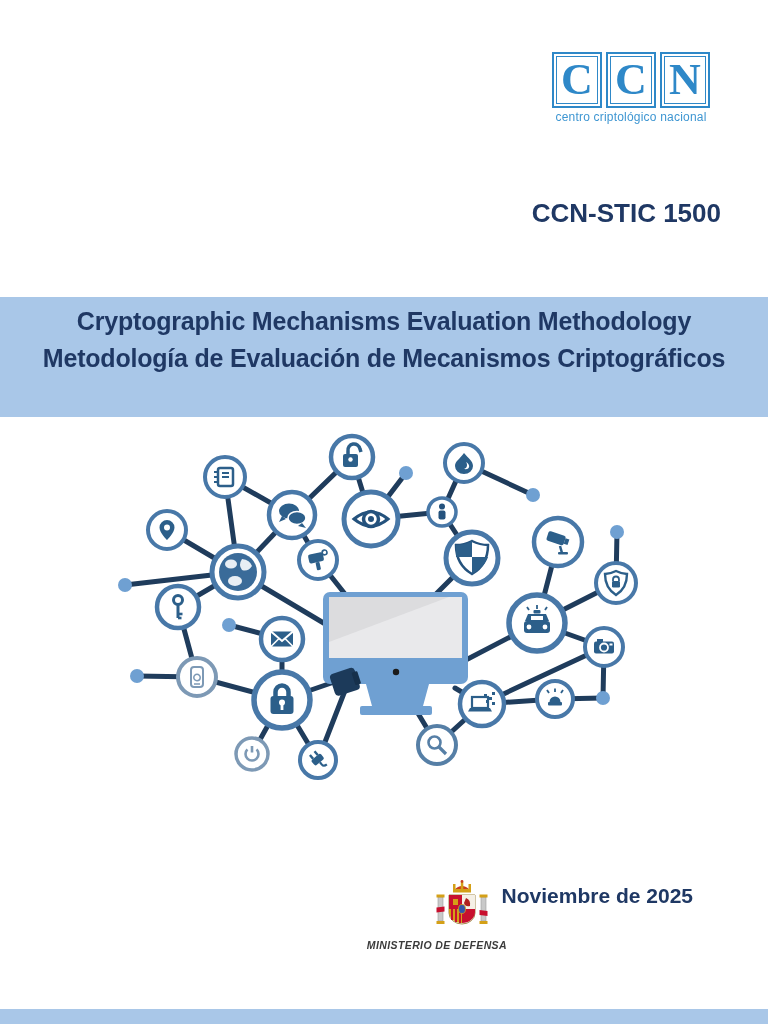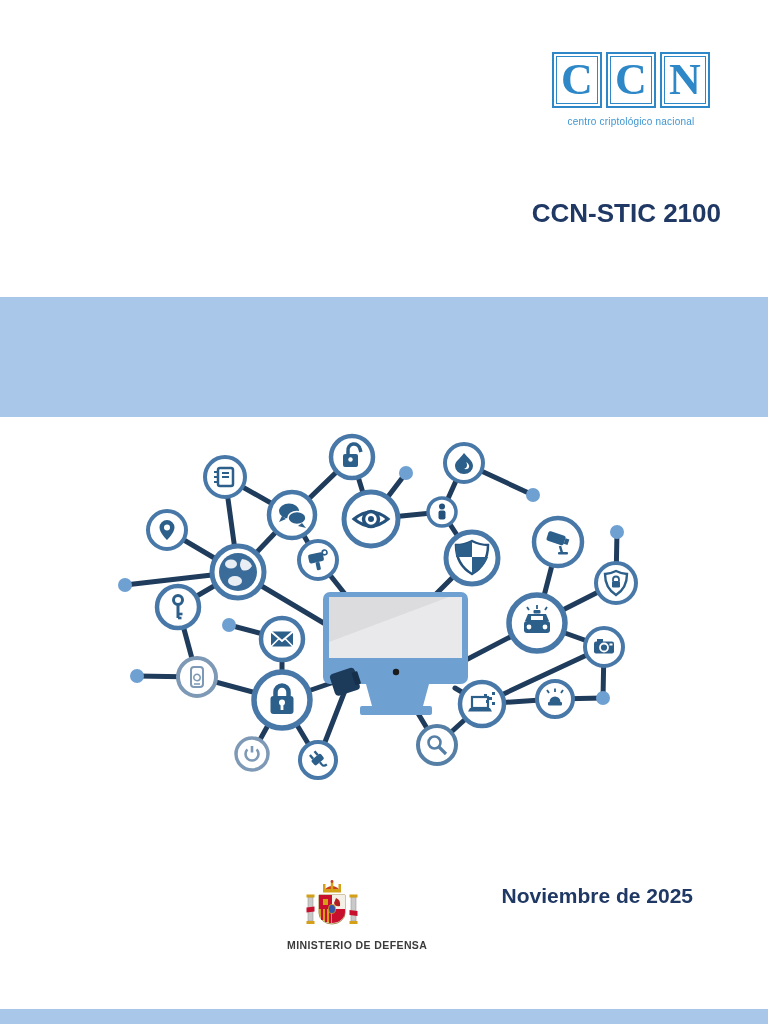--- a/index.html
+++ b/index.html
@@ -7,40 +7,40 @@
        font-family:"Liberation Sans",sans-serif;overflow:hidden;}
 
   
   .logo{position:absolute;top:52px;right:56px;width:162px;text-align:center;}
   .logo-boxes{display:flex;justify-content:center;gap:4px;}
   .logo-box{width:46px;height:52px;border:2px solid #2E88C8;
             box-shadow:inset 0 0 0 2px #ffffff, inset 0 0 0 3px #2E88C8;
             display:flex;align-items:center;justify-content:center;}
   .logo-letter{font-size:44px;font-weight:700;color:#2E88C8;line-height:1;
                font-family:"Liberation Serif",serif;}
-  .logo-sub{margin-top:8px;font-size:10px;color:#3E96D2;letter-spacing:.2px;}
+  .logo-sub{margin-top:2px;font-size:12px;color:#3E96D2;letter-spacing:.2px;}
 
   
   .doc-title{position:absolute;top:196px;right:47px;text-align:right;
              color:#1F3864;font-weight:700;font-size:26px;line-height:34px;}
 
   
   .banner{position:absolute;top:297px;left:0;width:768px;height:120px;
           background:#A9C7E8;color:#1F3864;font-weight:700;text-align:center;
           font-size:25px;line-height:37px;padding-top:6px;box-sizing:border-box;
           letter-spacing:-0.2px;}
 
   
   .illus{position:absolute;top:430px;left:0;width:768px;height:420px;}
 
   
   .date{position:absolute;top:884px;right:75px;color:#1F3864;
         font-weight:700;font-size:21px;}
   .ministry{position:absolute;top:880px;left:calc(50% + 13px);
-            transform:translateX(-50%);width:220px;text-align:left;}
+            transform:translateX(-50%);width:220px;text-align:right;font-style:italic;}
   .ministry-label{margin-top:3px;font-size:10.5px;font-weight:700;
                   color:#3B3B3B;letter-spacing:.4px;}
   .bottom-bar{position:absolute;left:0;bottom:0;width:768px;height:15px;
               background:#A9C7E8;}
 </style>
 </head>
 <body>
 
 <div class="logo">
   <div class="logo-boxes">
@@ -51,24 +51,26 @@
         <span class="logo-letter">C</span>
       </div>
     <div class="logo-box">
         <span class="logo-letter">N</span>
       </div>
   </div>
   <div class="logo-sub">centro criptológico nacional</div>
 </div>
 
 <div class="doc-title">
-  <div>CCN-STIC 2100</div>
+  <div>CCN-STIC 1500</div>
 </div>
 
 <div class="banner">
+  <div>Cryptographic Mechanisms Evaluation Methodology</div>
+  <div>Metodología de Evaluación de Mecanismos Criptográficos</div>
 </div>
 
 <div class="illus">
 <svg width="768" height="420" viewBox="0 0 768 420">
 
   <g stroke="#1F3C5C" stroke-width="5" stroke-linecap="round">
     <line x1="167" y1="100" x2="238" y2="142"></line>
     <line x1="225" y1="47" x2="238" y2="142"></line>
     <line x1="225" y1="47" x2="292" y2="85"></line>
     <line x1="292" y1="85" x2="238" y2="142"></line>

